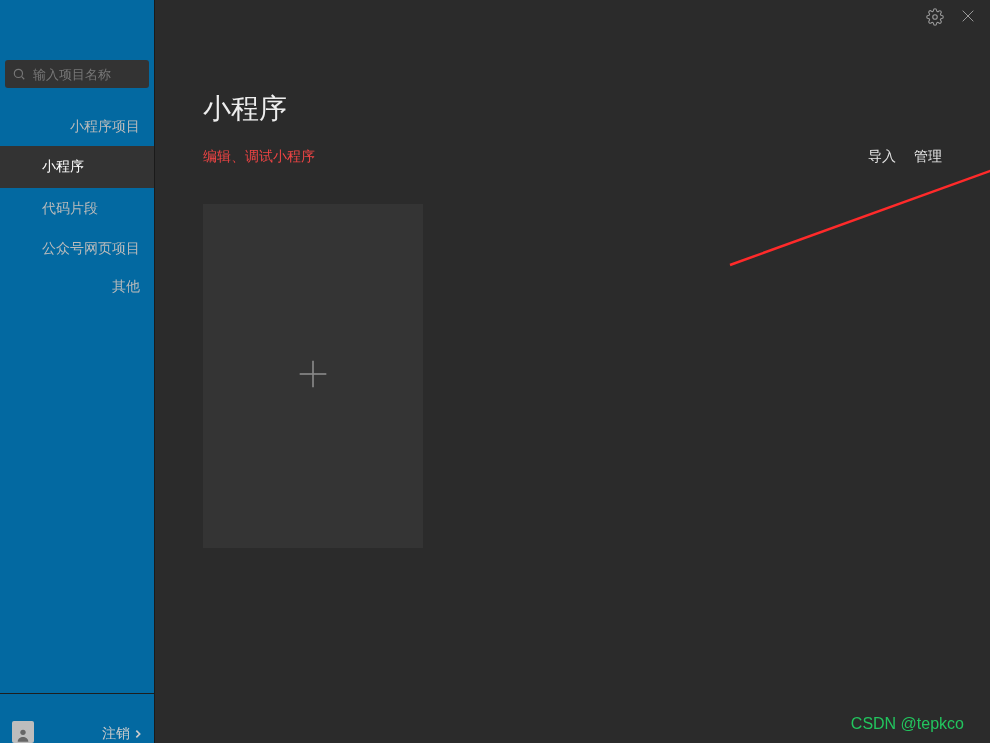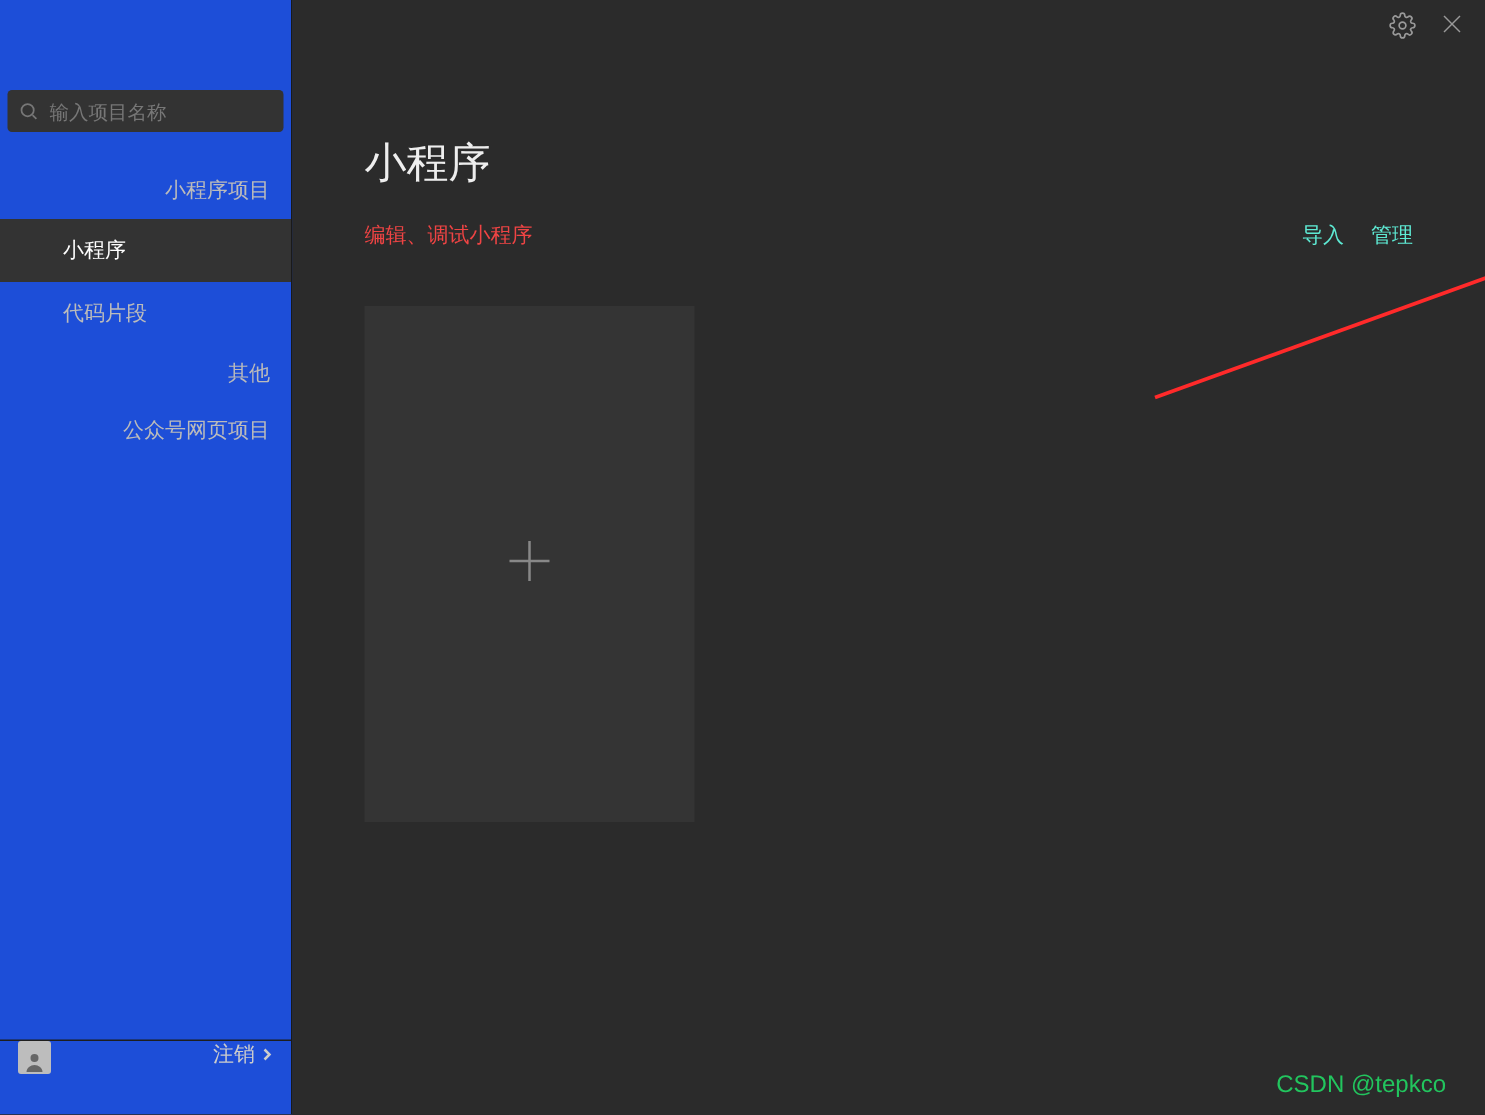--- a/index.html
+++ b/index.html
@@ -7,23 +7,23 @@
       width: 990px;
       height: 743px;
       background: #2b2b2b;
       font-family: -apple-system, "PingFang SC", "Microsoft YaHei", sans-serif;
       color: #ccc;
       overflow: hidden;
       display: flex;
       position: relative;
     }
     .sidebar {
-      width: 195px;
+      width: 155px;
       height: 100%;
-      background: #1d4ed8;
+      background: #0369a1;
       display: flex;
       flex-direction: column;
       border-right: 1px solid #1a1a1a;
     }
     .sidebar-top { height: 50px; }
     .search-wrap { padding: 10px 5px 0 5px; }
     .search-input {
       width: 100%;
       height: 28px;
       background: #333;
@@ -56,21 +56,21 @@
       padding: 12px 14px 12px 42px;
       font-size: 14px;
       color: #bbb;
       cursor: pointer;
     }
     .nav-item.active { background: #333; color: #fff; }
     .sidebar-footer {
       margin-top: auto;
       height: 50px;
       display: flex;
-      align-items: flex-start;
+      align-items: flex-end;
       justify-content: space-between;
       padding: 0 12px;
       border-top: 1px solid #1e1e1e;
     }
     .avatar {
       width: 22px; height: 22px;
       background: #bdbdbd;
       border-radius: 2px;
       display: flex;
       align-items: flex-end;
@@ -109,21 +109,21 @@
       display: flex;
       justify-content: space-between;
       align-items: center;
     }
     .subtitle {
       font-size: 14px;
       color: #ef4444;
     }
     .actions { display: flex; gap: 18px; }
     .link-btn {
-      color: #5eead4;
+      color: #e5e5e5;
       font-size: 14px;
       cursor: pointer;
     }
     .card-area { margin-top: 38px; }
     .new-card {
       width: 220px;
       height: 344px;
       background: #343434;
       display: flex;
       align-items: center;
@@ -158,22 +158,22 @@
       </span>
       <input class="search-input" placeholder="输入项目名称" style="">
     </div>
   </div>
 
   <div class="nav">
     <div class="nav-group-title">小程序项目</div>
     <div class="nav-item active">小程序</div>
     <div class="nav-item">代码片段</div>
 
+    <div class="nav-group-title">公众号网页项目</div>
     <div class="nav-group-title">其他</div>
-    <div class="nav-group-title">公众号网页项目</div>
   </div>
 
   <div class="sidebar-footer">
     <div class="avatar">
       <svg viewBox="0 0 24 24">
           <circle cx="12" cy="8" r="4"></circle>
           <path d="M4 22c0-4 4-7 8-7s8 3 8 7"></path>
         </svg>
     </div>
     <div class="logout">

